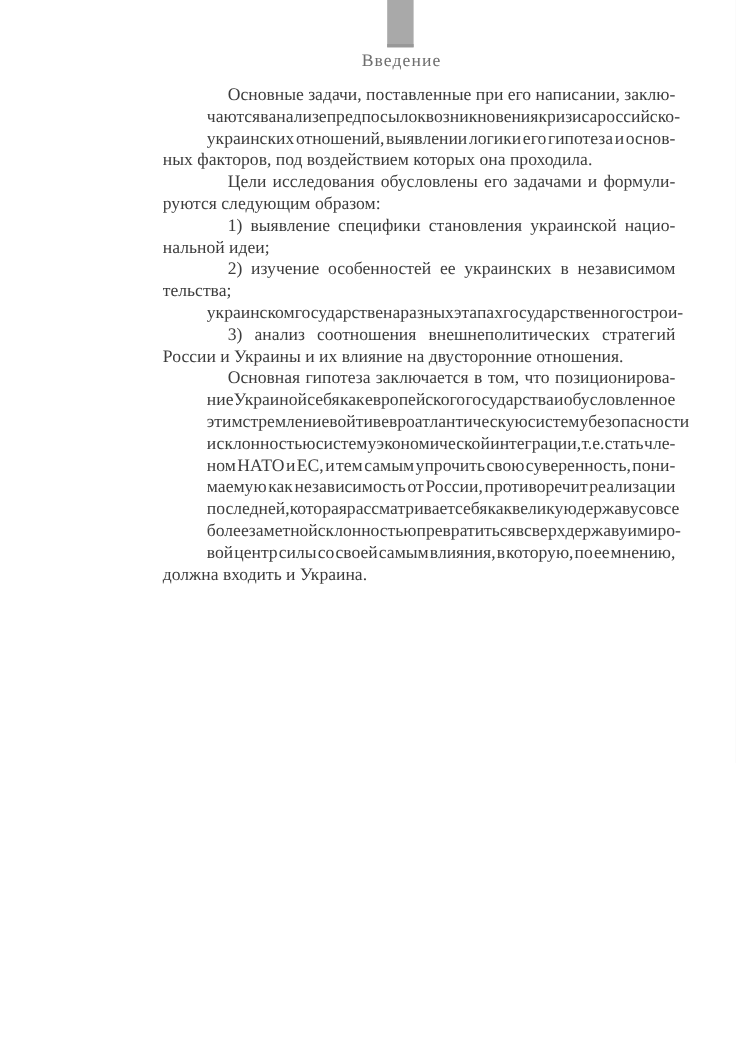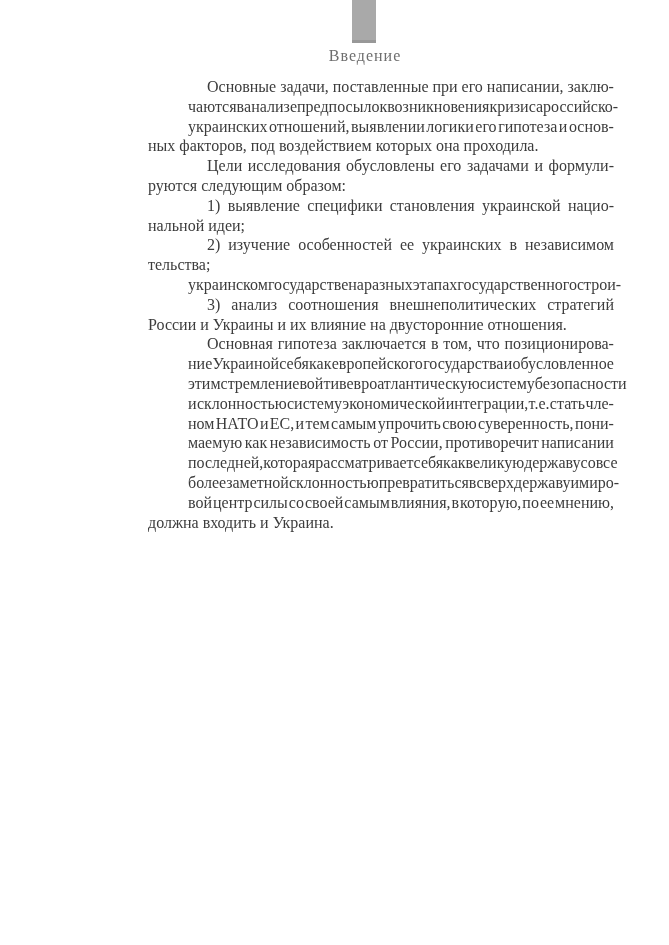--- a/index.html
+++ b/index.html
@@ -185,21 +185,21 @@
         <span>суверенность,</span>
         <span>пони-</span>
       </div>
       <div class="line just">
         <span>маемую</span>
         <span>как</span>
         <span>независимость</span>
         <span>от</span>
         <span>России,</span>
         <span>противоречит</span>
-        <span>написании</span>
+        <span>реализации</span>
       </div>
       <div class="line just">
         <span>последней,</span>
         <span>которая</span>
         <span>рассматривает</span>
         <span>себя</span>
         <span>как</span>
         <span>великую</span>
         <span>державу</span>
         <span>со</span>

